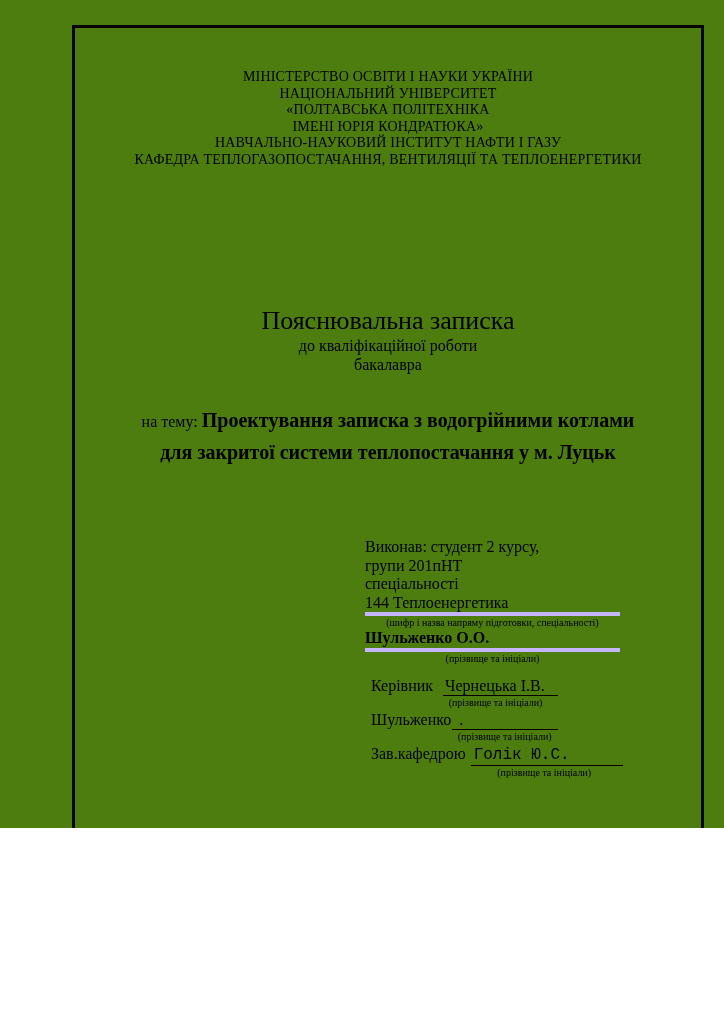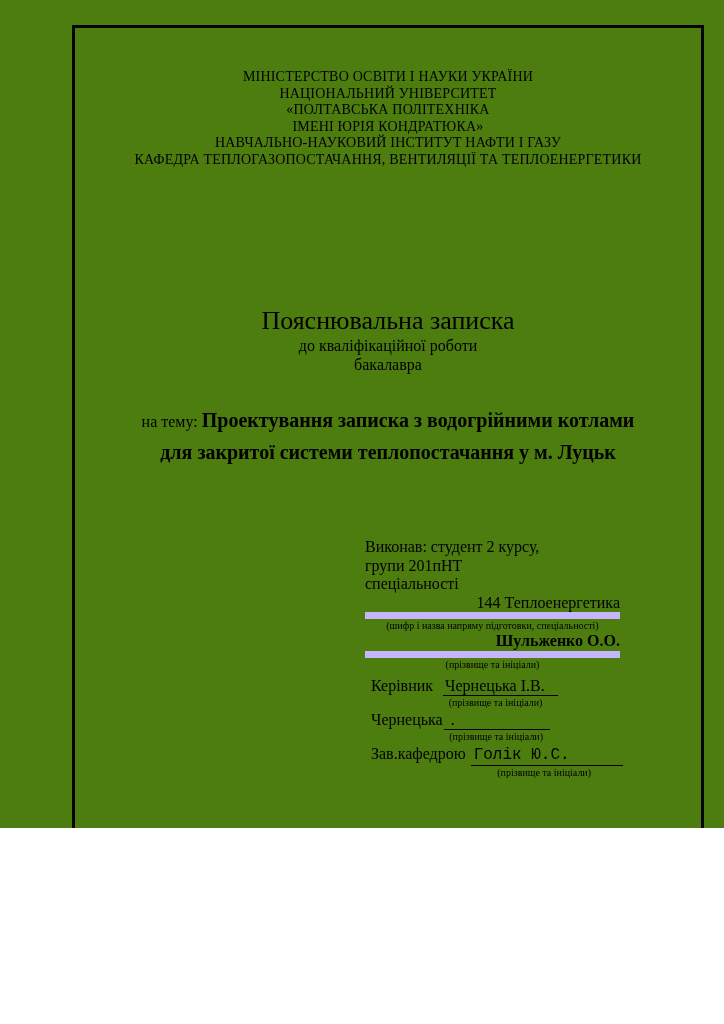--- a/index.html
+++ b/index.html
@@ -69,22 +69,21 @@
   }
   .executor-block {
     position: absolute;
     left: 365px;
     top: 538px;
     width: 255px;
     font-size: 16px;
     line-height: 18.5px;
   }
   .uline {
-    border-bottom: 7px solid #c4b5fd;
-    text-align: right;
+    border-bottom: 4px solid #c4b5fd;
   }
   .bold { font-weight: bold; }
   .note {
     font-size: 10px;
     line-height: 13px;
     text-align: center;
     white-space: nowrap;
   }
   .signatures-block {
     position: absolute;
@@ -162,21 +161,21 @@
     <div class="note">(шифр і назва напряму підготовки, спеціальності)</div>
     <div class="uline bold">Шульженко О.О.</div>
     <div class="note">(прізвище та ініціали)</div>
   </div>
 
   <div class="signatures-block">
     <div class="sig-row row-supervisor">
       <span>Керівник</span><span class="sig-value-wrap"><span class="sig-value">Чернецька І.В.</span><span class="note sig-note">(прізвище та ініціали)</span></span>
     </div>
     <div class="sig-row row-reviewer">
-      <span>Чернецька</span><span class="sig-value-wrap"><span class="sig-value">.</span><span class="note sig-note">(прізвище та ініціали)</span></span>
+      <span>Шульженко</span><span class="sig-value-wrap"><span class="sig-value">.</span><span class="note sig-note">(прізвище та ініціали)</span></span>
     </div>
     <div class="sig-row row-head">
       <span>Зав.кафедрою</span><span class="sig-value-wrap"><span class="sig-value">Голік Ю.С.</span><span class="note sig-note">(прізвище та ініціали)</span></span>
     </div>
   </div>
 
   <div class="footer-line">Полтава - 2022 року</div>
 
 </div>
 

